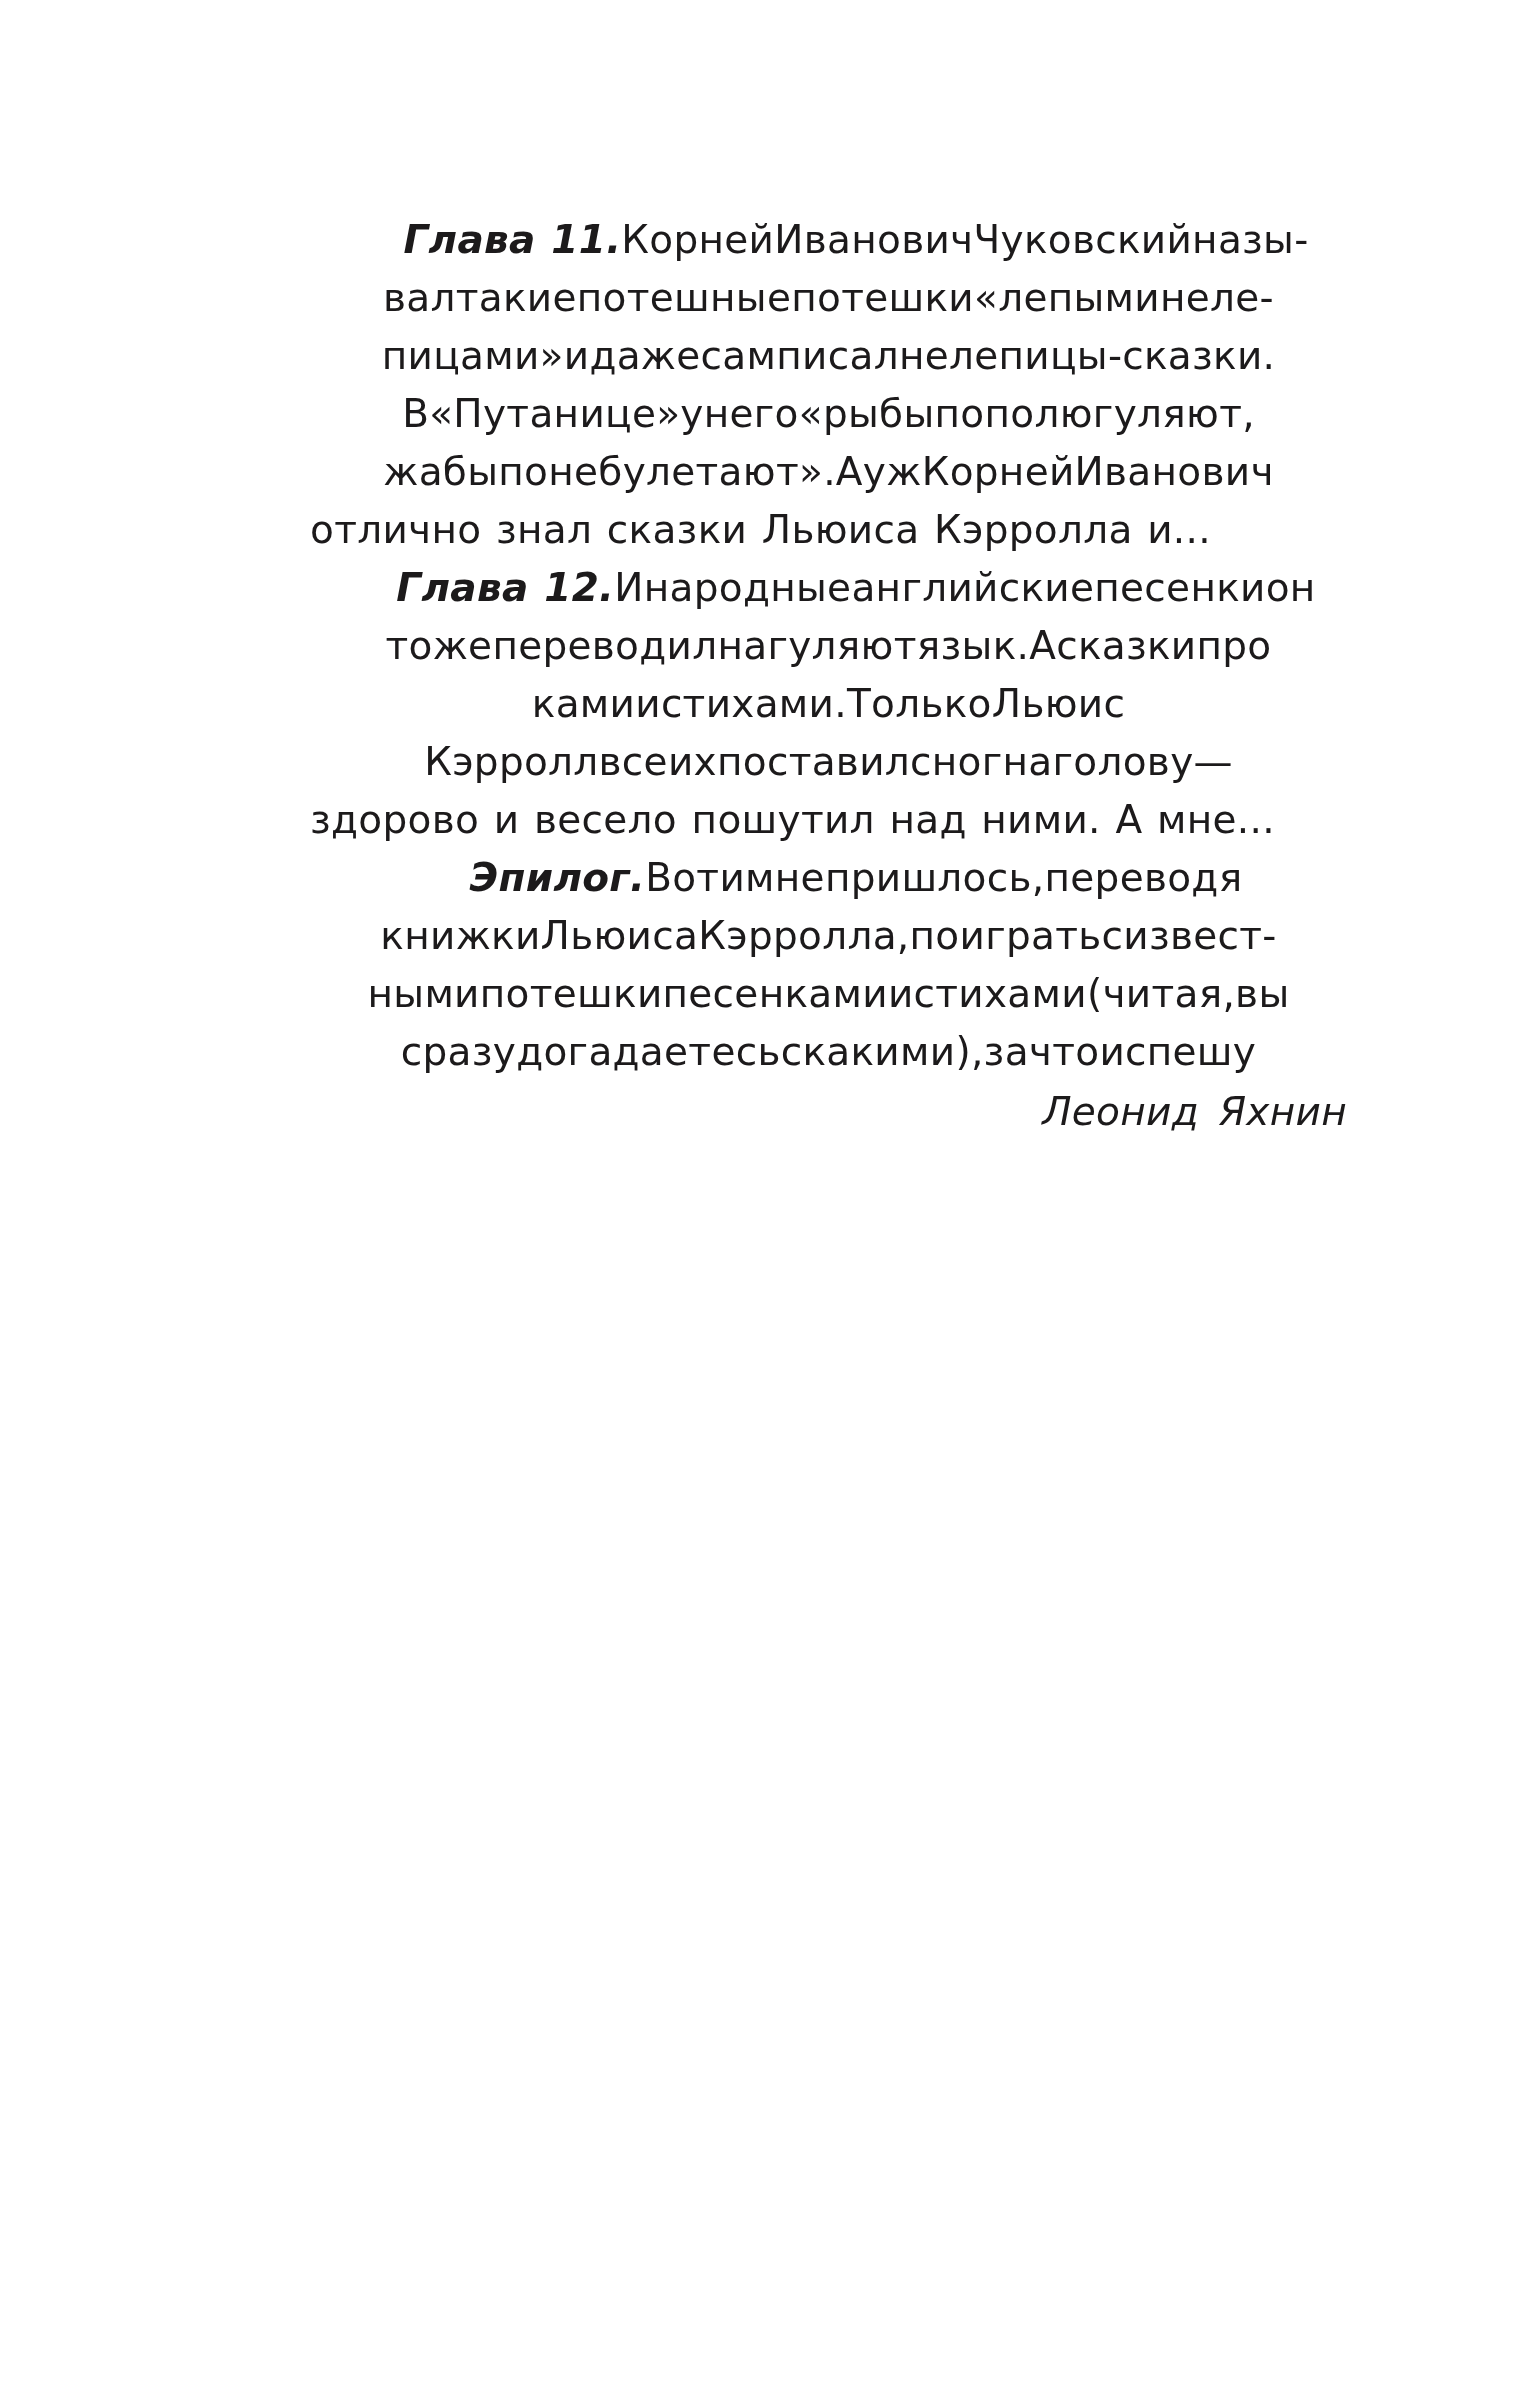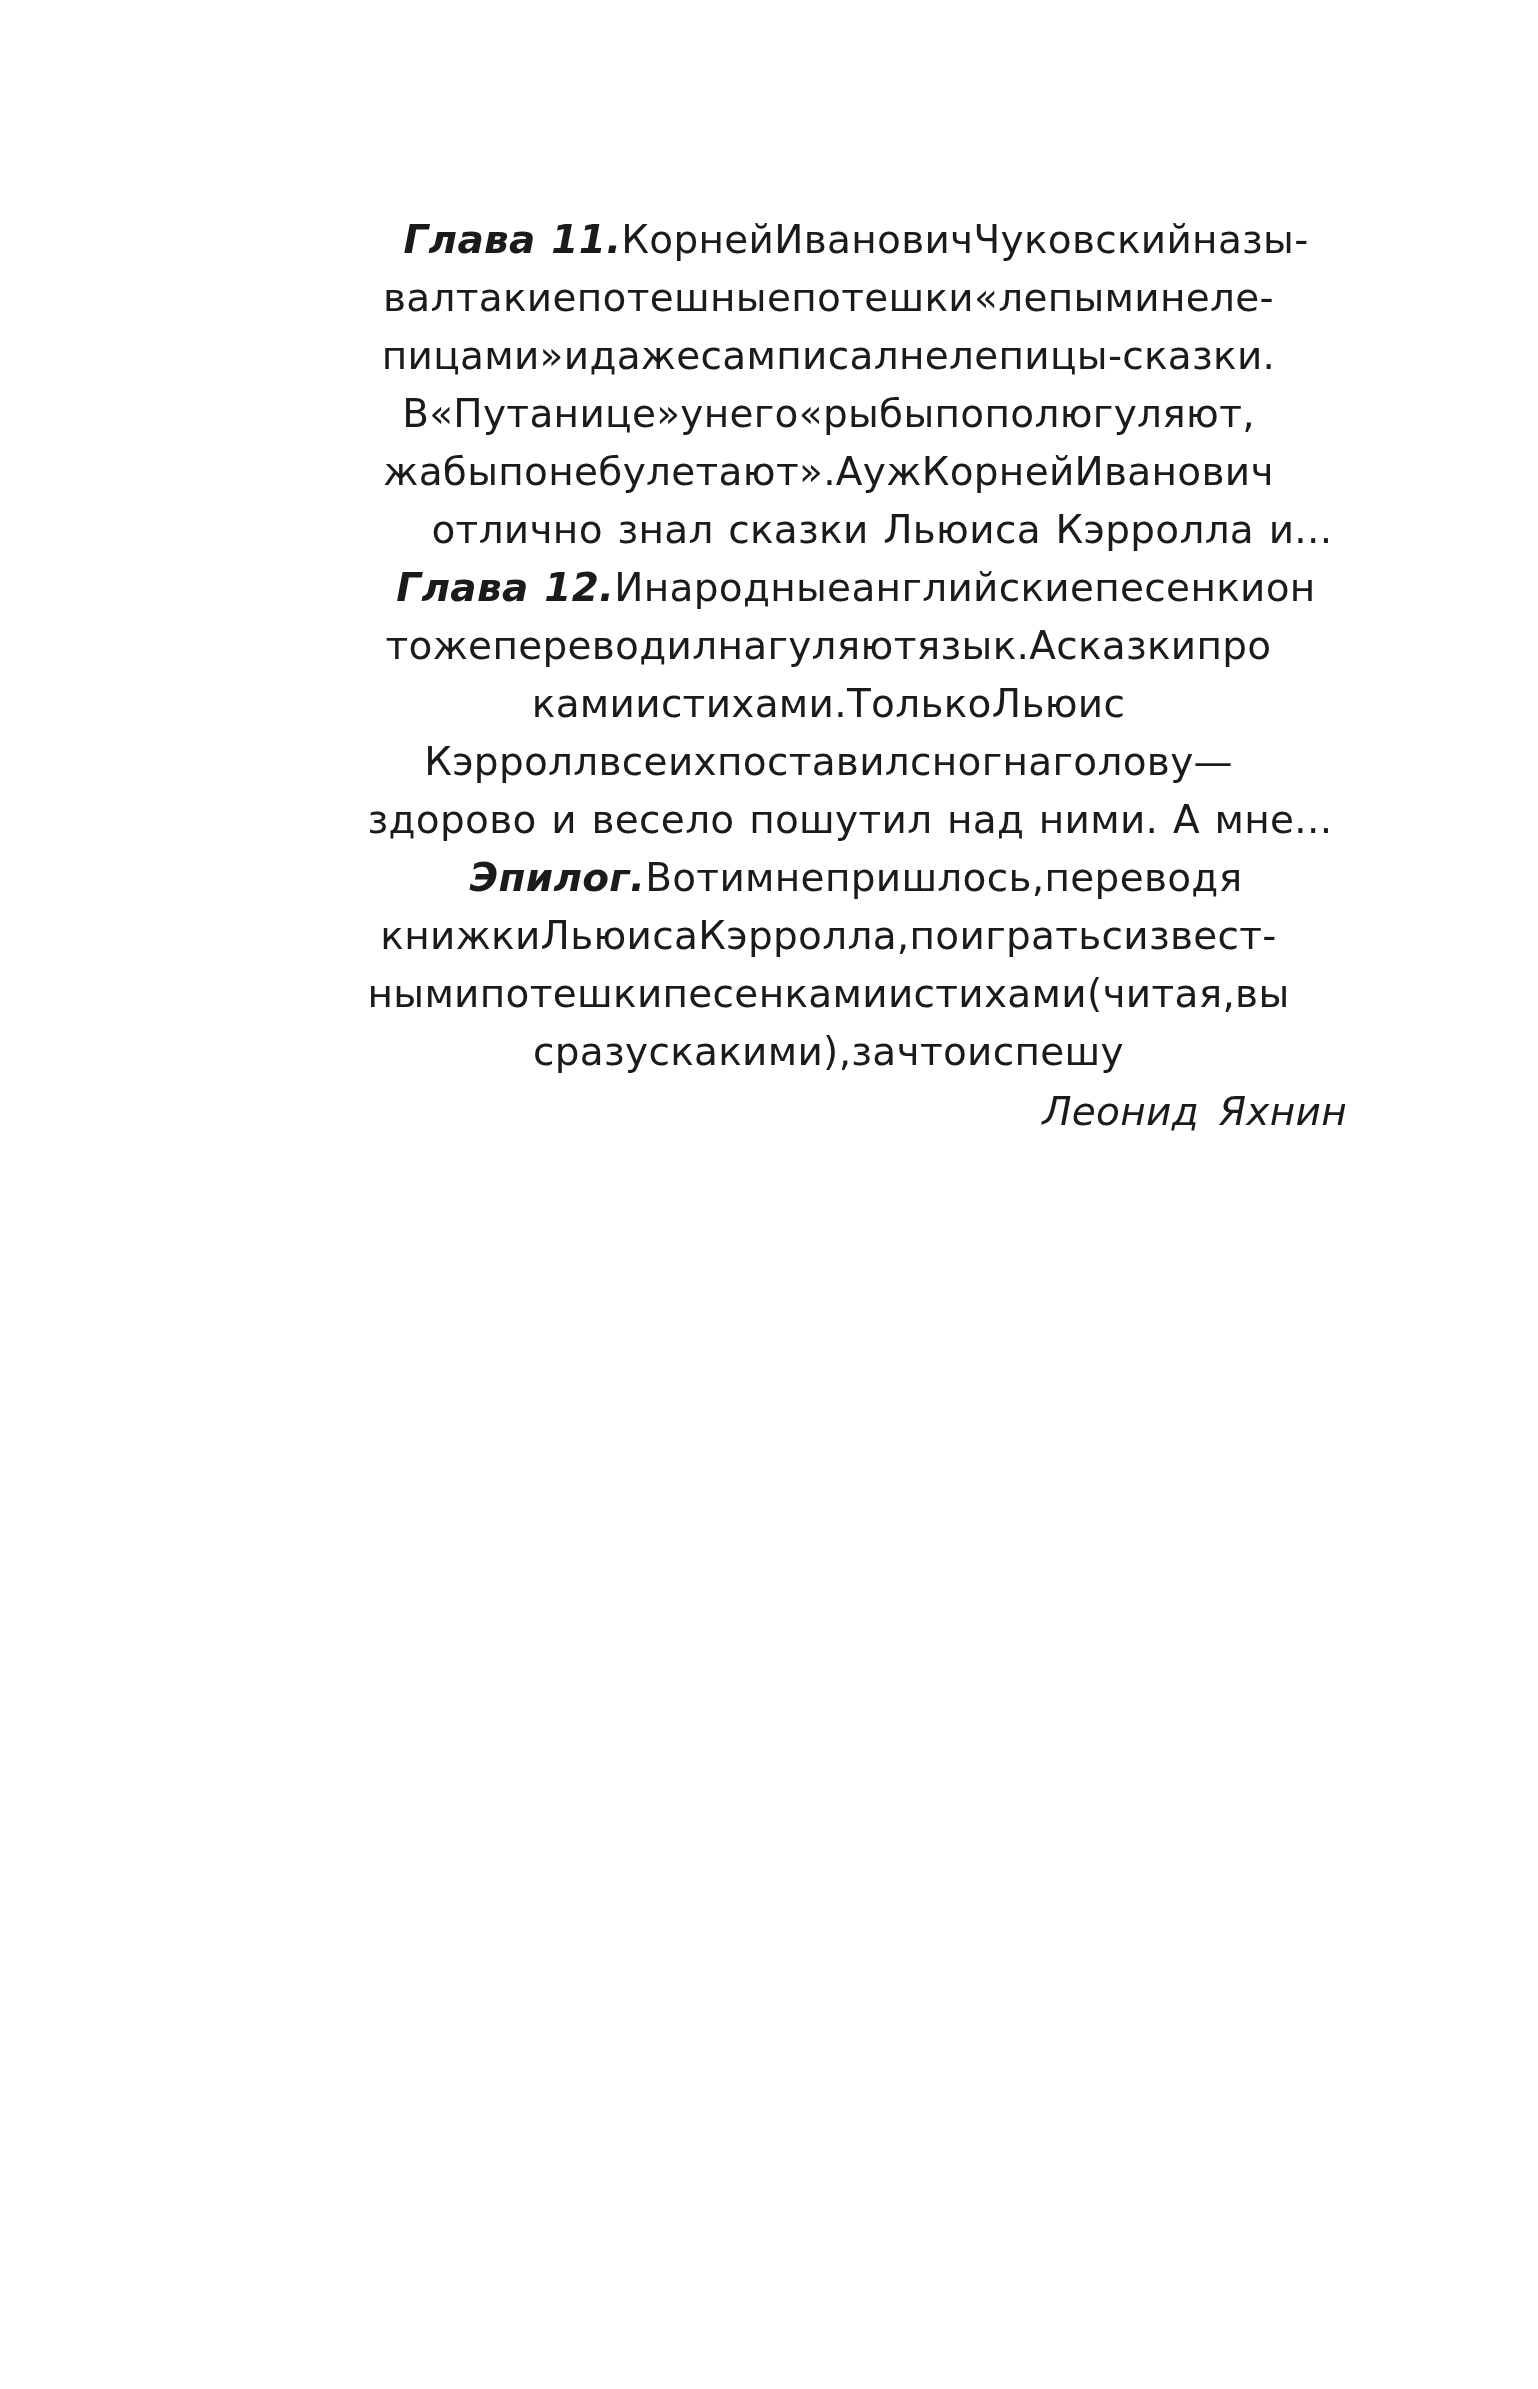--- a/index.html
+++ b/index.html
@@ -32,21 +32,21 @@
       letter-spacing: 0.3px;
       word-spacing: 1.8px;
     }
     .line {
       display: flex;
       justify-content: center;
       white-space: nowrap;
       height: 58px;
     }
     .line.last {
-      justify-content: flex-end;
+      justify-content: flex-start;
     }
     .line.last span.w { margin-right: 14.6px; }
     .line.indent { padding-left: 55px; }
     .lead {
       font-weight: bold;
       font-style: italic;
     }
     .signature {
       display: flex;
       justify-content: flex-end;
@@ -186,20 +186,21 @@
         <span class="w">ными</span>
         <span class="w">потешки</span>
         <span class="w">песенками</span>
         <span class="w">и</span>
         <span class="w">стихами</span>
         <span class="w">(читая,</span>
         <span class="w">вы</span>
       </div>
       <div class="line">
         <span class="w">сразу</span>
+        <span class="w">догадаетесь</span>
         <span class="w">с</span>
         <span class="w">какими),</span>
         <span class="w">за</span>
         <span class="w">что</span>
         <span class="w">и</span>
         <span class="w">спешу</span>
       </div>
     </div>
 
     <div class="signature">

